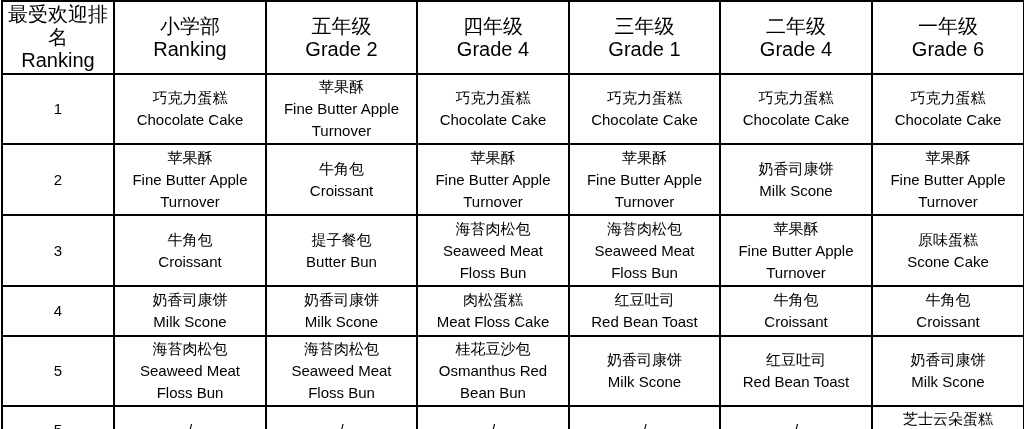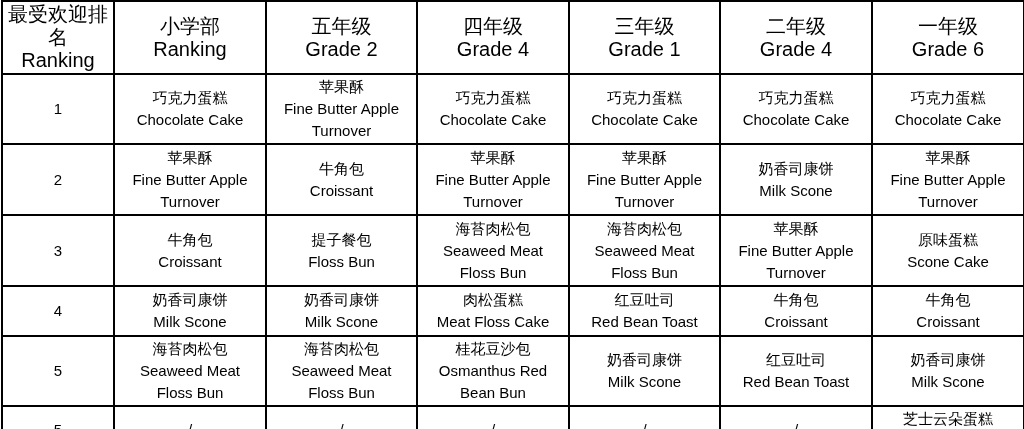--- a/index.html
+++ b/index.html
@@ -115,21 +115,21 @@
         <td>苹果酥
 Fine Butter Apple
 Turnover</td>
       </tr>
 
       <tr class="row-3">
         <td class="rank-col">3</td>
         <td>牛角包
 Croissant</td>
         <td>提子餐包
-Floss Bun</td>
+Butter Bun</td>
         <td>海苔肉松包
 Seaweed Meat
 Floss Bun</td>
         <td>海苔肉松包
 Seaweed Meat
 Floss Bun</td>
         <td>苹果酥
 Fine Butter Apple
 Turnover</td>
         <td>原味蛋糕

